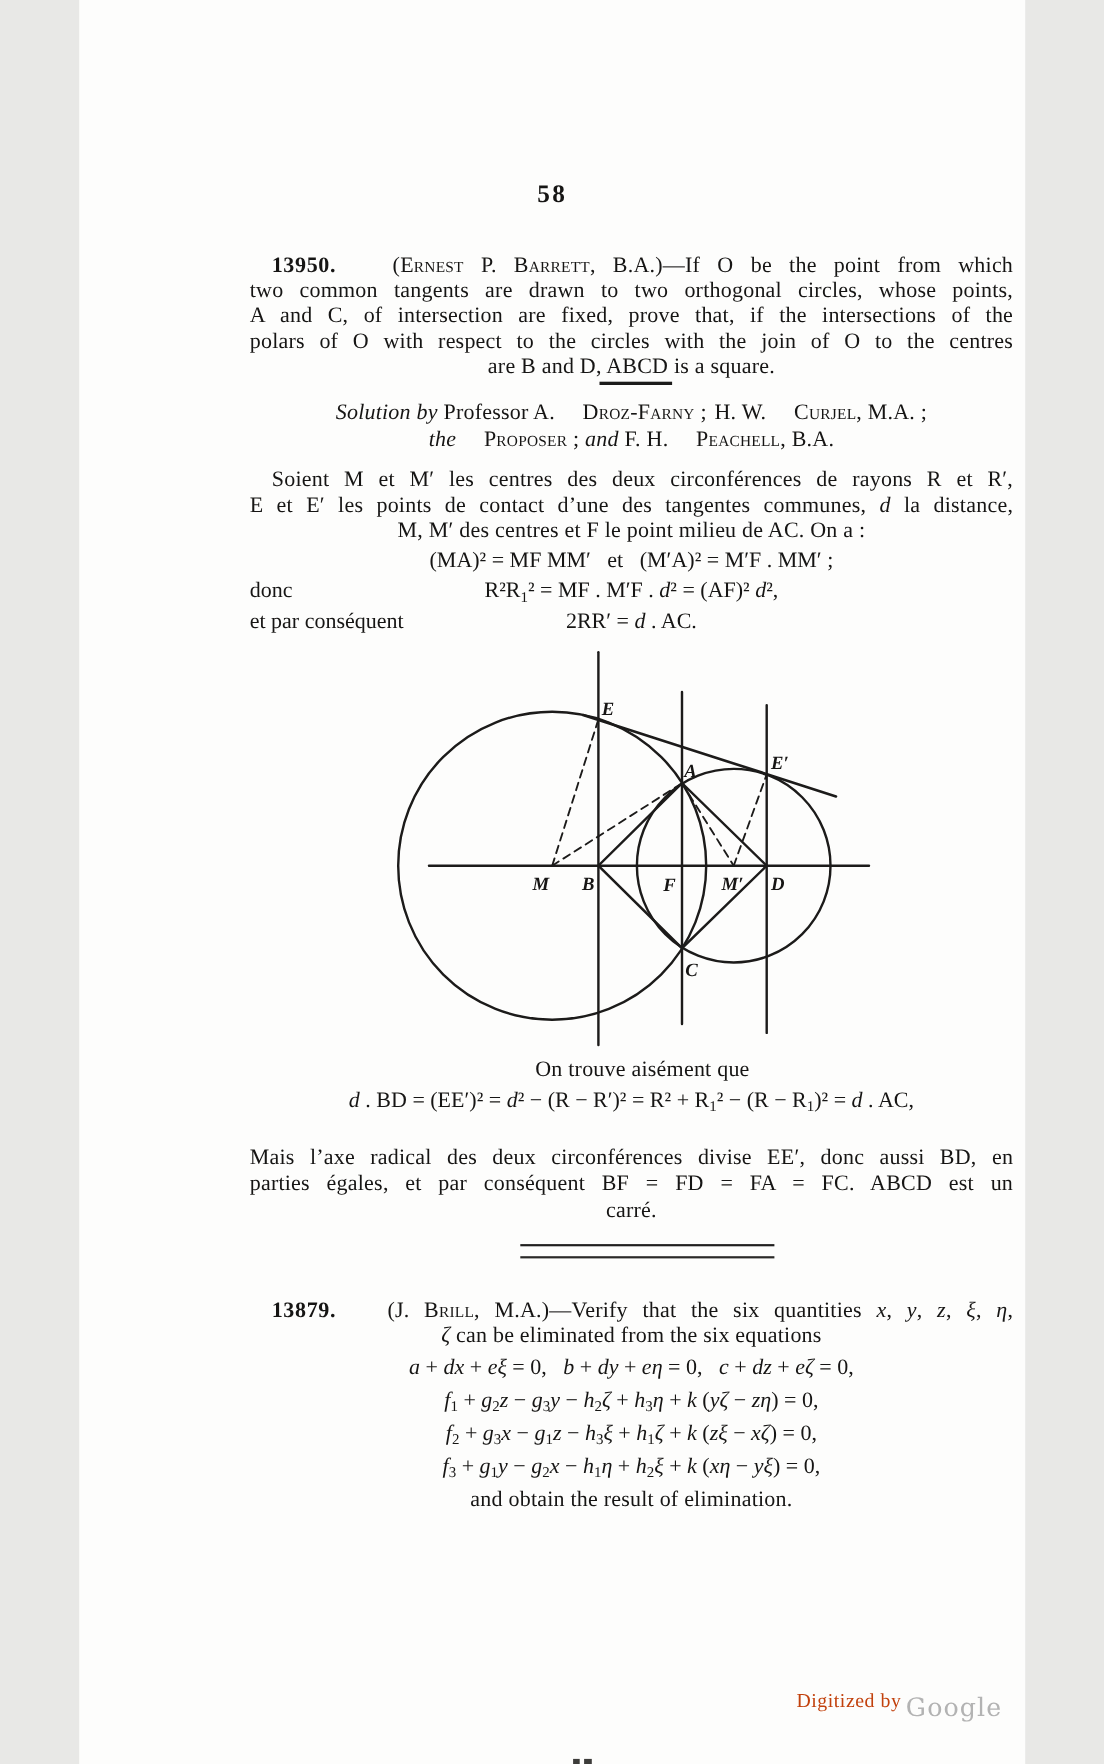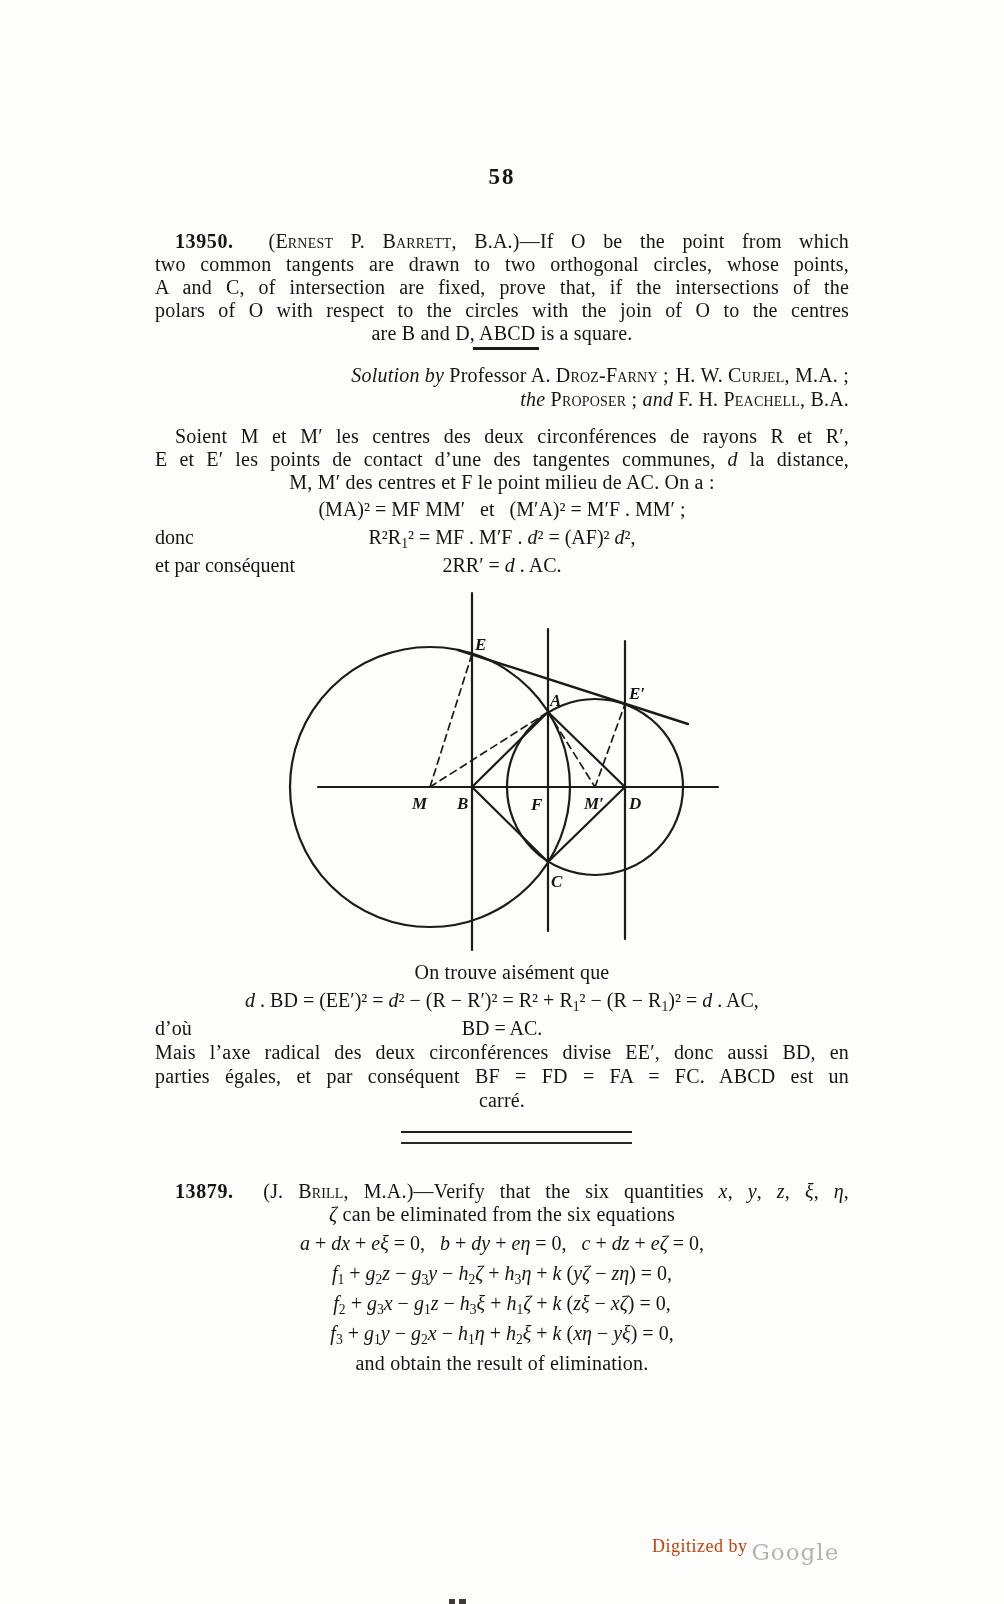--- a/index.html
+++ b/index.html
@@ -1,34 +1,34 @@
 <!DOCTYPE html>
 <html><head>
 <meta charset="utf-8">
 <style>
   html,body { margin:0; padding:0; background:#e8e8e6; }
   .page {
     position:relative;
-    width:1004px; height:1604px;
+    width:860px; height:1604px;
     margin:0 auto;
     background:#fdfdfc;
     font-family:"Liberation Serif","DejaVu Serif",serif;
     color:#161514;
     overflow:hidden;
   }
   .ln {
     position:absolute; left:155px; width:694px;
     font-size:20px; line-height:23px;
     letter-spacing:0.2px;
     text-align:center;
   }
   .just { text-align:justify; text-align-last:justify; }
-  .ctr  { text-align:right; }
+  .ctr  { text-align:center; }
   .ind  { text-indent:20px; }
-  .sc   { font-variant:small-caps; }
+  .sc   { font-variant:small-caps;margin-left:20px; }
   b.pnum { font-weight:bold; letter-spacing:0.6px; }
   sub { font-size:68%; vertical-align:-0.3em; line-height:0; }
   .eqrow { position:absolute; left:155px; width:694px; font-size:20px; line-height:23px; text-align:center; }
   .eqrow .side-label { position:absolute; left:0; top:0; text-align:right; }
   .pageno {
     position:absolute; top:164px; left:0; width:100%;
     text-align:center; font-size:23px; font-weight:bold; letter-spacing:2px;
   }
   .rule-short { position:absolute; background:#1c1b1a; }
   .double-rule { position:absolute; left:401px; top:1131px; width:231px; height:9px;
@@ -86,21 +86,20 @@
       <text x="457" y="809">B</text>
       <text x="531" y="810">F</text>
       <text x="584" y="809">M′</text>
       <text x="629" y="809">D</text>
       <text x="551" y="887">C</text>
     </g>
   </svg>
 
   <div class="ln ind" style="top:961px">On trouve aisément que</div>
   <div class="eqrow" style="top:989px"><i>d</i> . BD = (EE′)² = <i>d</i>² − (R − R′)² = R² + R<sub>1</sub>² − (R − R<sub>1</sub>)² = <i>d</i> . AC,</div>
-  <div class="eqrow" style="top:1017px"><span class="side-label">d’où</span><span>BD = AC.</span></div>
   <div class="ln just" style="top:1041px">Mais l’axe radical des deux circonférences  divise EE′, donc aussi BD, en</div>
   <div class="ln just" style="top:1065px">parties égales, et par  conséquent  BF = FD = FA = FC.   ABCD est un</div>
   <div class="ln" style="top:1089px">carré.</div>
 
   <div class="double-rule"></div>
 
   <div class="ln just ind" style="top:1180px"><b class="pnum">13879.</b>&nbsp;&nbsp;<span class="sc">(J. Brill, M.A.)</span><span>—Verify that the six quantities <i>x</i>, <i>y</i>, <i>z</i>, <i>ξ</i>, <i>η</i>,</span></div>
   <div class="ln" style="top:1203px"><i>ζ</i> can be eliminated from the six equations</div>
 
   <div class="eqrow" style="top:1232px"><i>a</i> + <i>dx</i> + <i>eξ</i> = 0, &nbsp; <i>b</i> + <i>dy</i> + <i>eη</i> = 0, &nbsp; <i>c</i> + <i>dz</i> + <i>eζ</i> = 0,</div>

